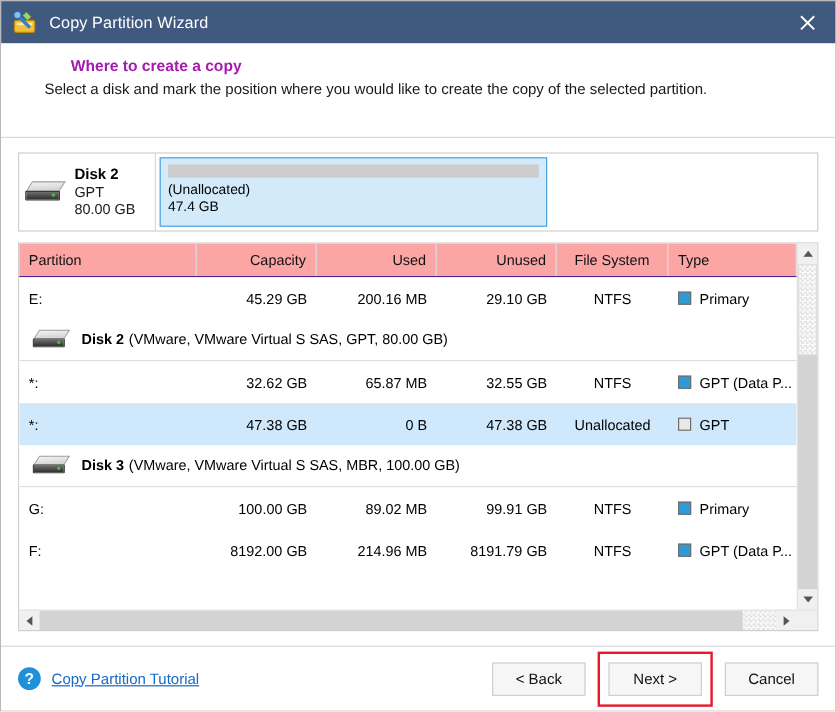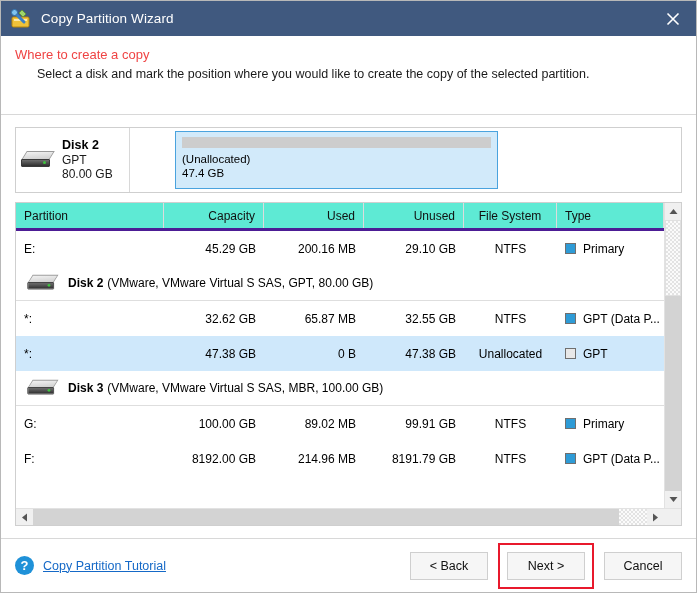--- a/index.html
+++ b/index.html
@@ -62,23 +62,24 @@
 
   
   .header {
     min-height: 58px;
     padding: 11px 0 9px 14px;
     border-bottom: 1px solid #d8d8d8;
     background: #ffffff;
   }
   .header-title {
     font-size: 13px;
-    font-weight: normal;
-    color: #ef4444;
+    font-weight: bold;
+    color: #a21caf;
     margin-bottom: 5px;
+    margin-left: 44px;
   }
   .header-sub {
     font-size: 12.5px;
     color: #1a1a1a;
     padding-left: 22px;
   }
 
   
   .body {
     flex: 1 1 auto;
@@ -156,21 +157,20 @@
     box-sizing: border-box;
     border: 1px solid #b9c9d8;
     background: #ffffff;
     padding: 5px 6px 0 6px;
     overflow: hidden;
     position: relative;
   }
   .part-block.selected {
     border: 1px solid #4aa3de;
     background: #d2eafa;
-    margin-left: 42px;
   }
   .part-bar {
     height: 11px;
     background: #cdcdcd;
     margin-bottom: 4px;
   }
   .part-line {
     font-size: 11.5px;
     line-height: 14px;
     white-space: nowrap;
@@ -197,22 +197,22 @@
     min-width: 0;
     display: flex;
     flex-direction: column;
     overflow: hidden;
   }
 
   .thead {
     display: flex;
     height: 28px;
     min-height: 28px;
-    border-bottom: 3px solid #4c1d95;
-    background: #5eead4;
+    border-bottom: 1px solid #4c1d95;
+    background: #fca5a5;
     box-sizing: border-box;
   }
   .th {
     display: flex;
     align-items: center;
     box-sizing: border-box;
     border-right: 1px solid #dcdcdc;
     font-size: 12px;
     padding: 0 8px;
     color: #111;

